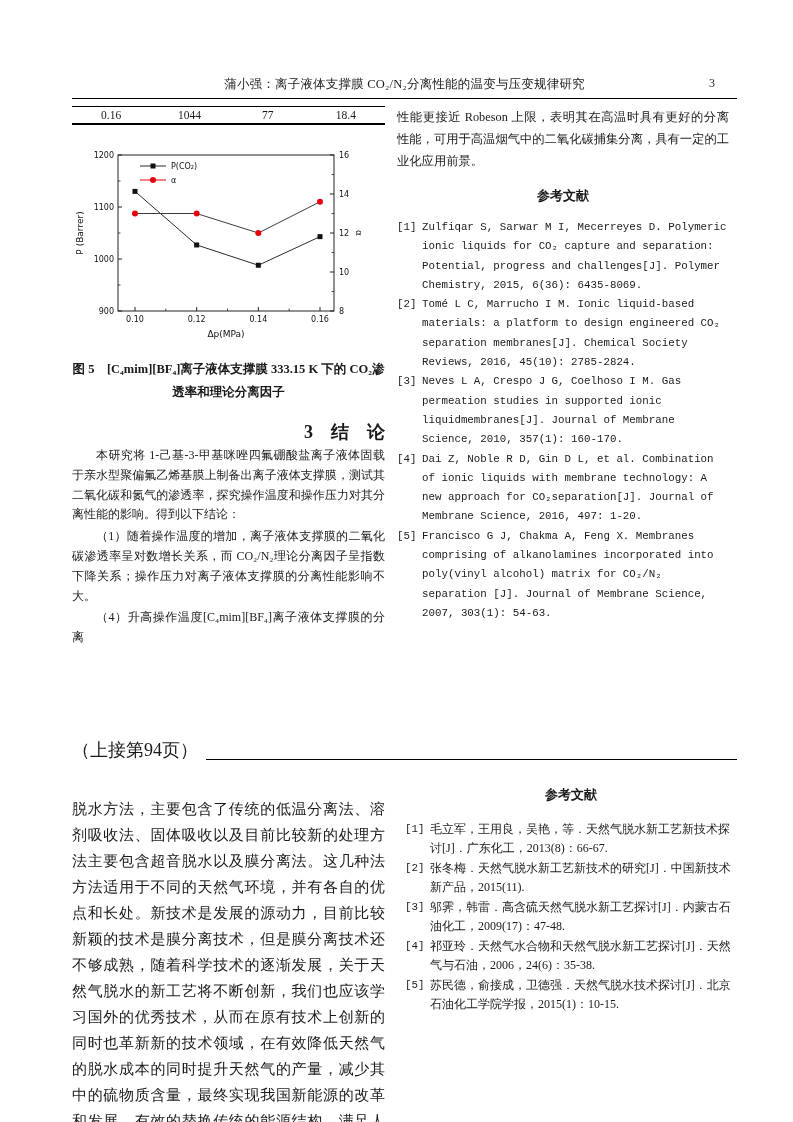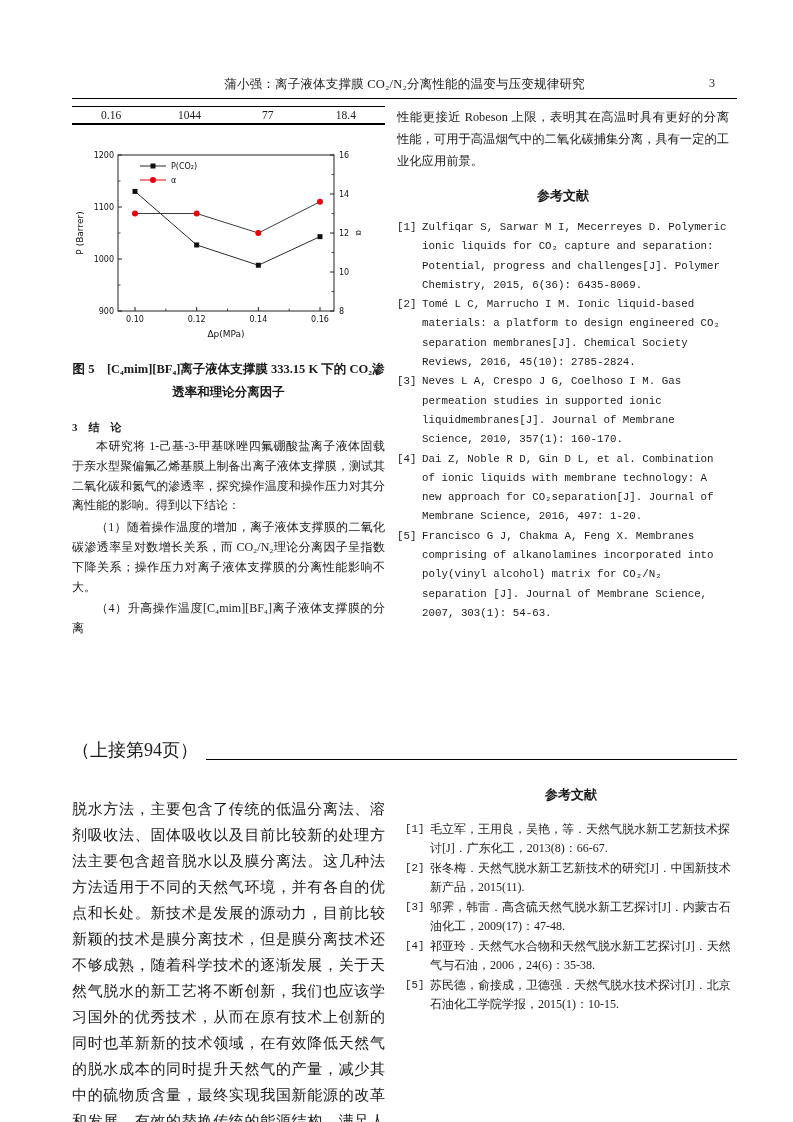--- a/index.html
+++ b/index.html
@@ -25,21 +25,21 @@
   .tbl { border-top:1px solid #000; border-bottom:2px solid #000;
          display:grid; grid-template-columns:1fr 1fr 1fr 1fr; padding:2px 0; }
   .tbl span { text-align:center; font-size:11.5px; font-family:"Liberation Serif",serif; }
 
   .chart-wrap { margin-top:9px; }
 
   .cap { text-align:center; font-weight:bold; }
   .cap-zh { font-size:12.5px; line-height:23px; margin-top:6px; }
   .cap-en { font-size:11px; line-height:22px; font-family:"Liberation Mono","DejaVu Sans Mono",monospace; }
 
-  .sec-h { font-weight:bold; font-size:11px; margin-top:16px; }
+  .sec-h { font-weight:bold; font-size:18px; margin-top:16px;text-align:right; }
   .para { font-size:12px; line-height:19.8px; text-align:justify; text-indent:2em; margin-top:2px; }
 
   .lead { font-size:12.3px; line-height:22px; text-align:justify; }
 
   .refs-h { text-align:center; font-weight:bold; font-size:13px; margin:15px 0 13px 0;font-family:Liberation Serif, serif; }
   .refs { list-style:none; }
   .refs li { display:flex; align-items:flex-start; }
   .ref-label { width:25px; flex:none; }
   .ref-text { flex:1; }
   .refs-en li { font-family:"Liberation Mono","DejaVu Sans Mono",monospace; font-size:10.8px; line-height:19.3px; }

